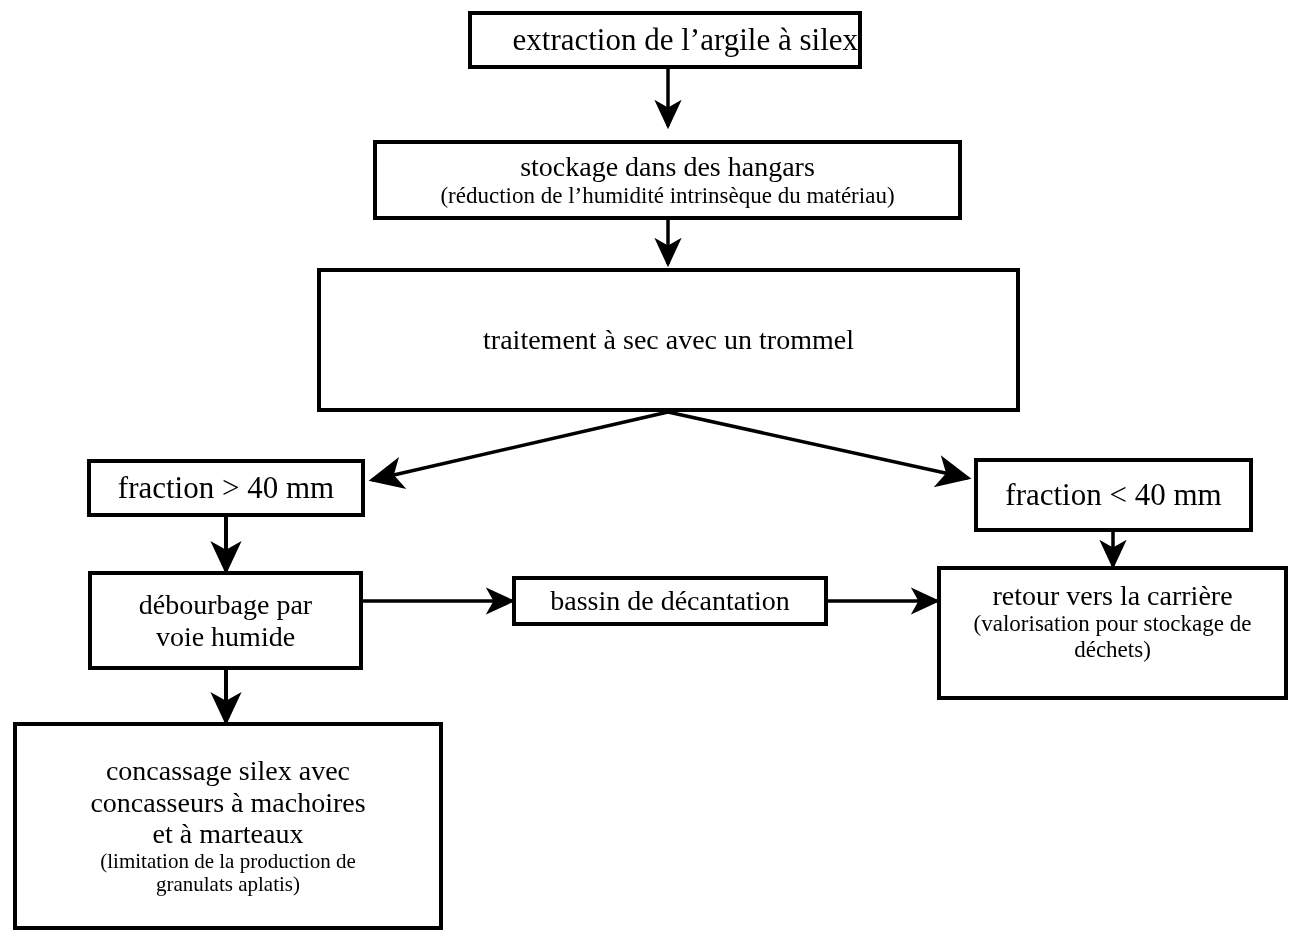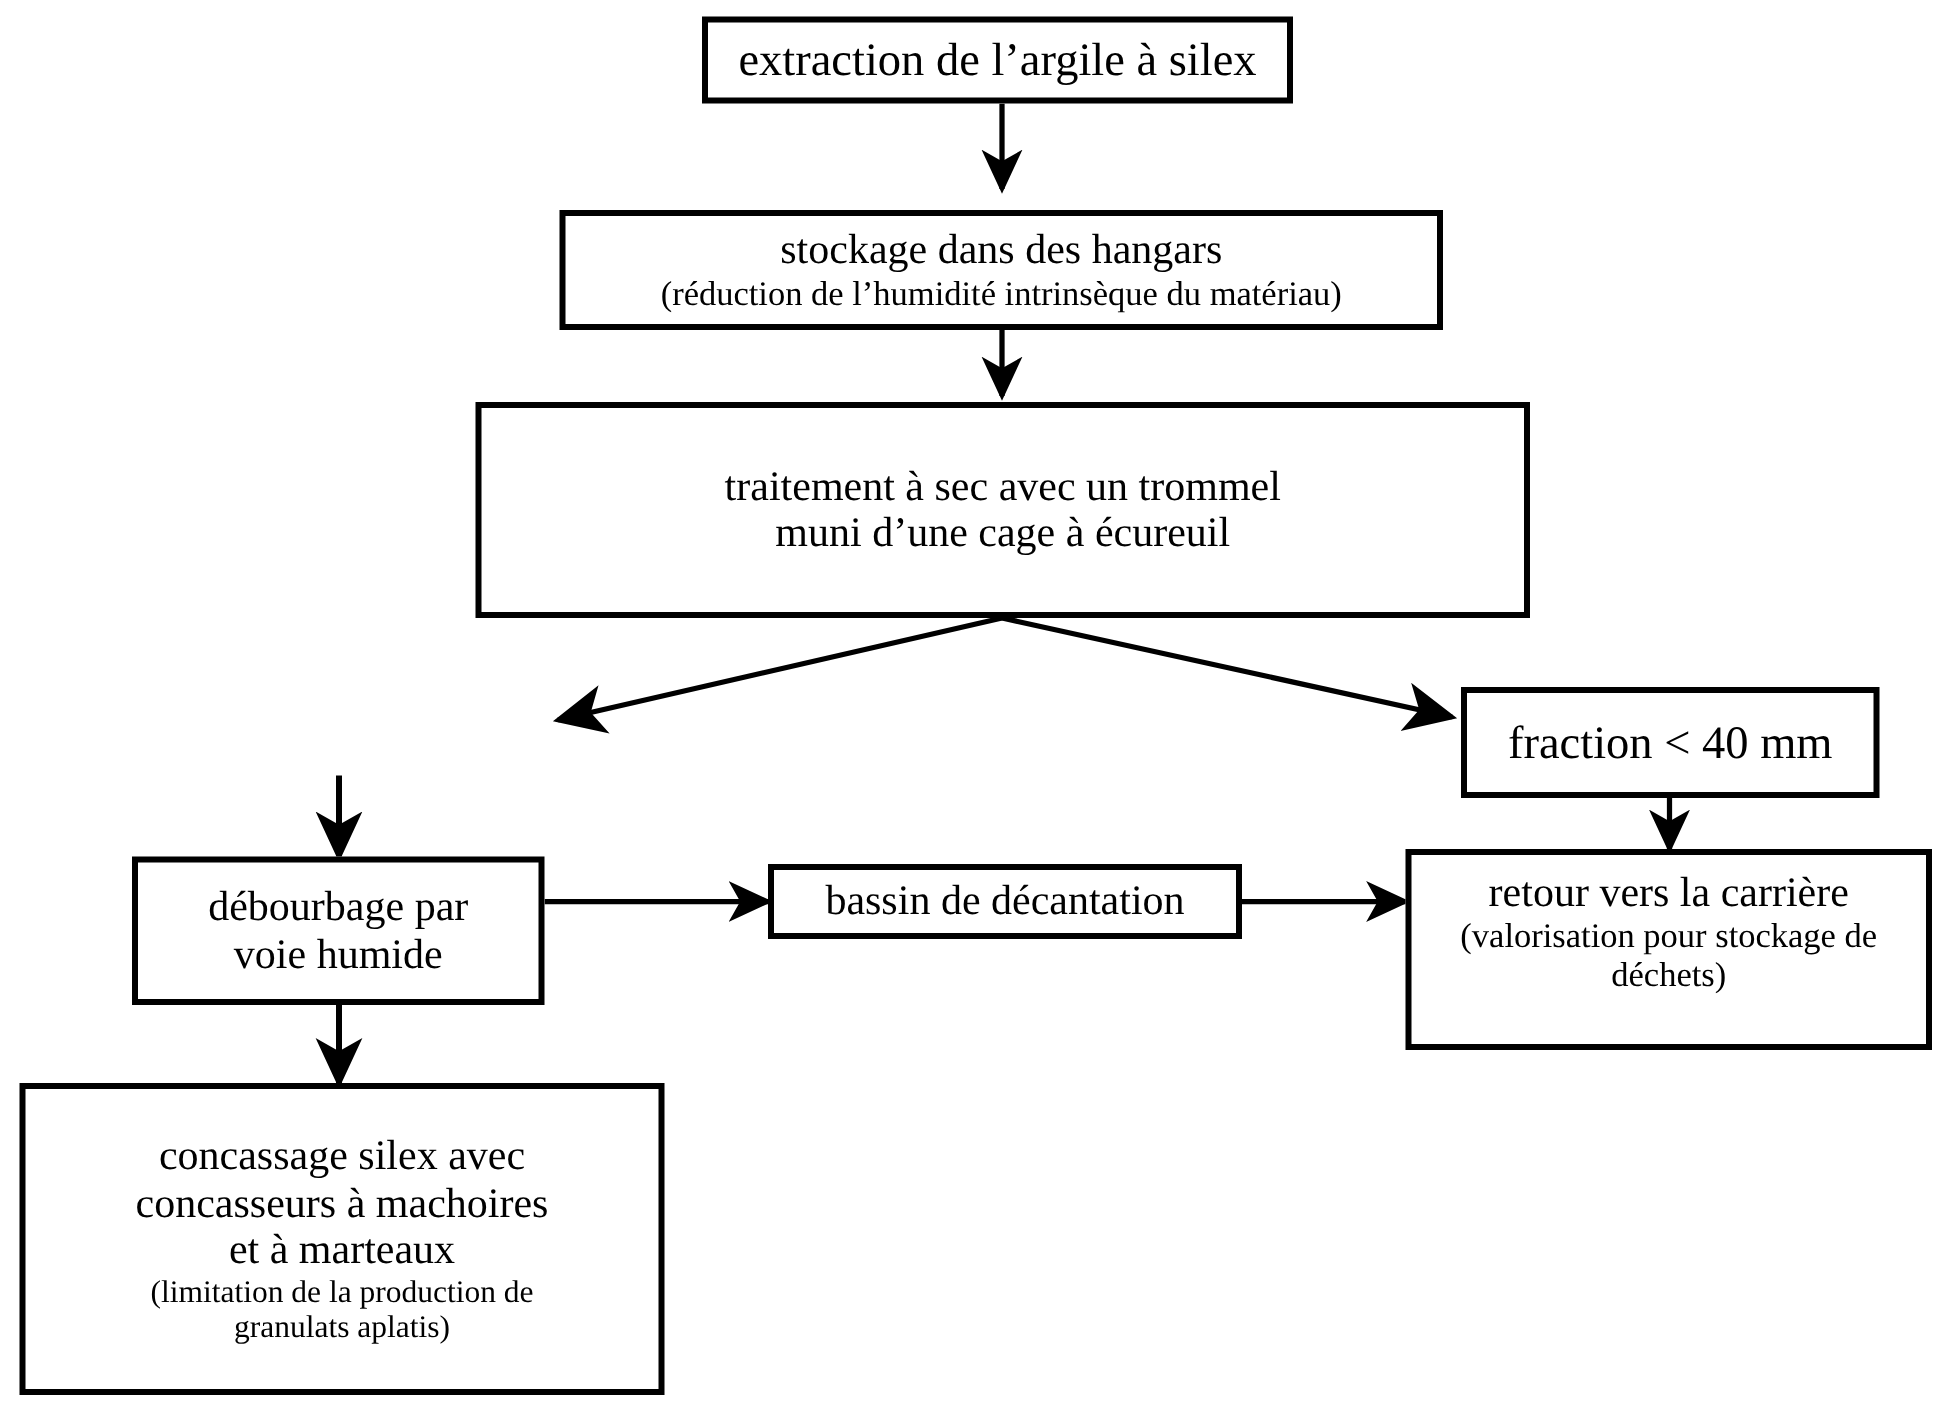--- a/index.html
+++ b/index.html
@@ -74,34 +74,36 @@
 
     <line x1="1113" y1="517" x2="1113" y2="566" stroke="#000000" stroke-width="3.5" marker-end="url(#ah)"></line>
 
     <line x1="363" y1="601" x2="512" y2="601" stroke="#000000" stroke-width="3.5" marker-end="url(#ah)"></line>
 
     <line x1="828" y1="601" x2="937" y2="601" stroke="#000000" stroke-width="3.5" marker-end="url(#ah)"></line>
 
     <line x1="226" y1="670" x2="226" y2="722" stroke="#000000" stroke-width="4" marker-end="url(#ah)"></line>
   </svg>
 
-  <div class="node t-lg" style="left:468px; top:11px; width:394px; height:58px;">
+  <div class="node t-lg" style="left:468px; top:11px; width:394px; height:58px;align-items:flex-end;">
     <span class="ln">extraction de l’argile à silex</span>
   </div>
 
   <div class="node t-md" style="left:373px; top:140px; width:589px; height:80px;">
     <span class="ln">stockage dans des hangars</span>
     <span class="ln sub">(réduction de l’humidité intrinsèque du matériau)</span>
   </div>
 
   <div class="node t-md" style="left:317px; top:268px; width:703px; height:144px;">
     <span class="ln">traitement à sec avec un trommel</span>
-    <span class="ln">muni d’une cage à écureuil</span>
   </div>
 
+  <div class="node t-lg" style="left:87px; top:459px; width:278px; height:58px;">
+    <span class="ln">fraction  &gt;  40 mm</span>
+  </div>
 
   <div class="node t-lg" style="left:974px; top:458px; width:279px; height:74px;">
     <span class="ln">fraction  &lt;  40 mm</span>
   </div>
 
   <div class="node t-md" style="left:88px; top:571px; width:275px; height:99px;">
     <span class="ln">débourbage par</span>
     <span class="ln">voie humide</span>
   </div>
 

